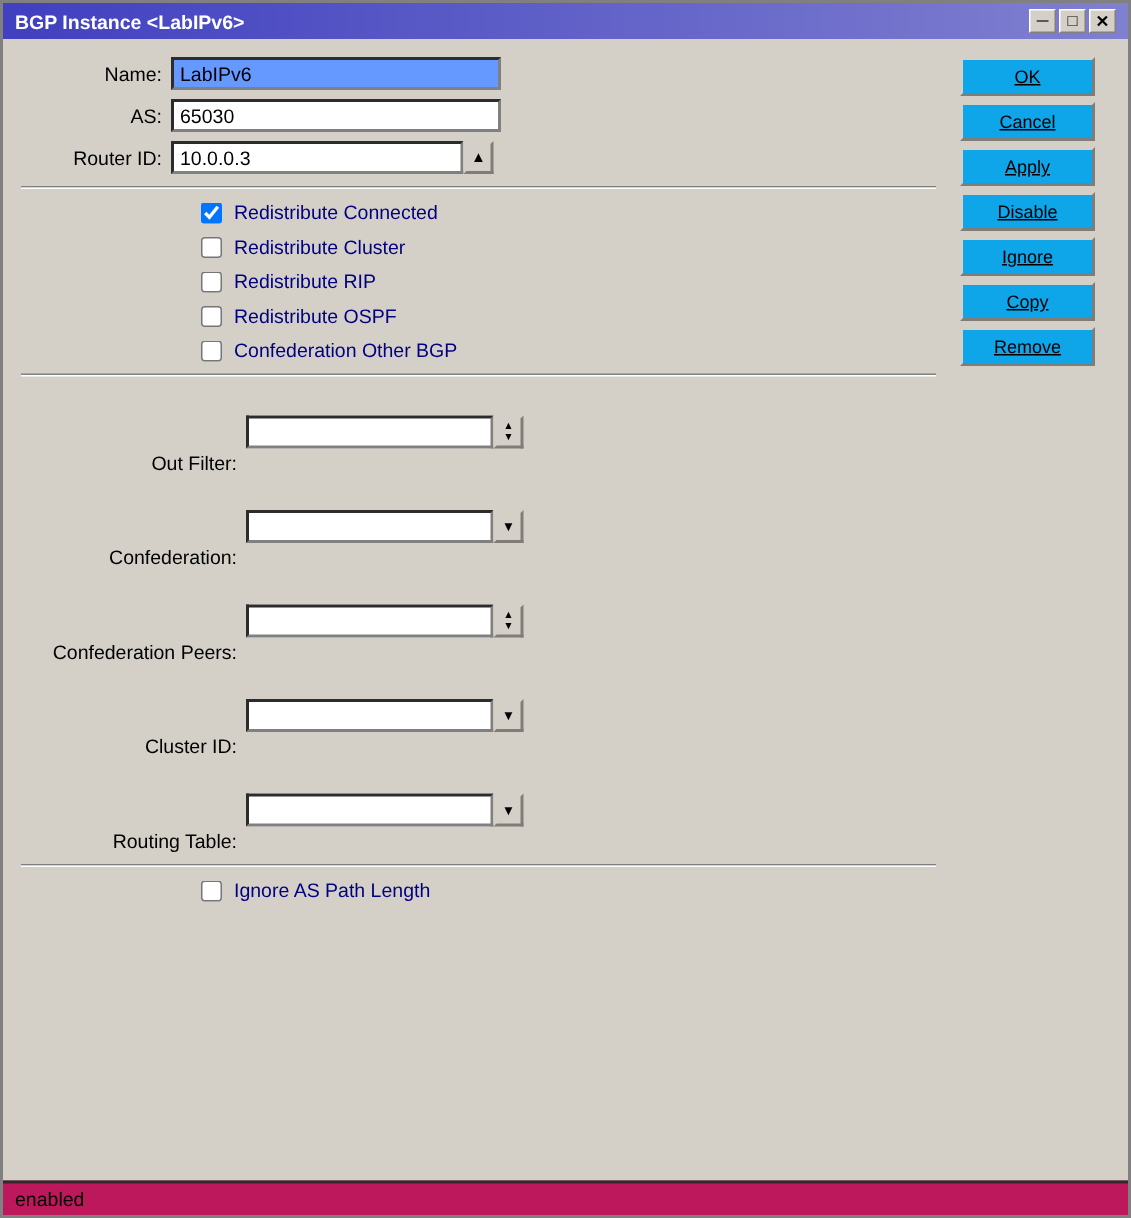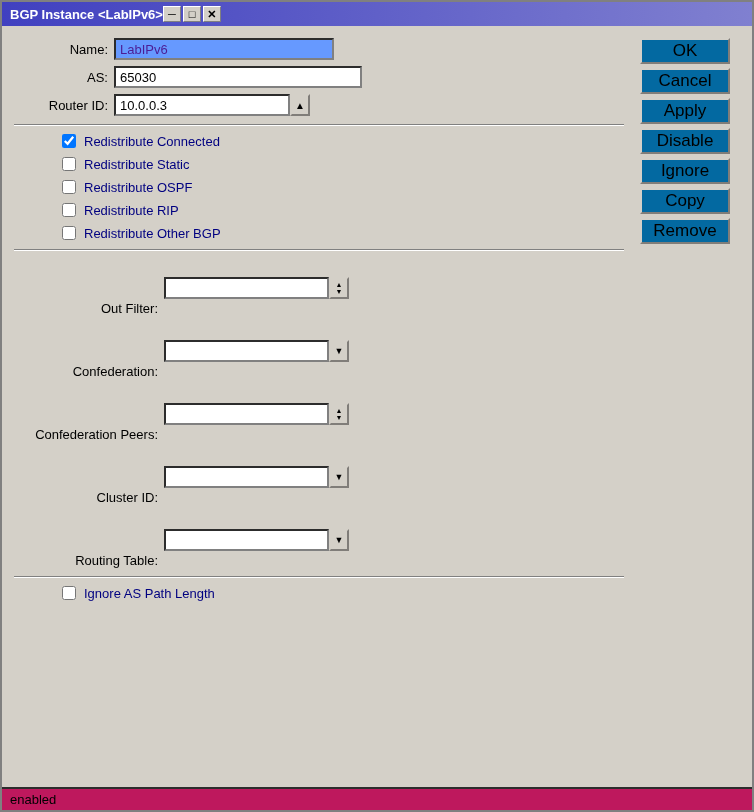--- a/index.html
+++ b/index.html
@@ -13,20 +13,21 @@
       display: flex;
       flex-direction: column;
     }
     
     .title-bar {
       background: linear-gradient(to right, #4040c0, #8080d0);
       color: white;
       padding: 4px 8px;
       display: flex;
       align-items: center;
+      justify-content: space-between;
       font-size: 13px;
       font-weight: bold;
       user-select: none;
     }
     
     .title-bar-buttons {
       display: flex;
       gap: 2px;
     }
     
@@ -81,35 +82,35 @@
       background: white;
       height: 22px;
       padding: 0 4px;
       font-size: 13px;
       font-family: Arial, sans-serif;
     }
     
     .name-input {
       width: 220px;
       background: #6699ff;
-      color: #4c1d95;
+      color: #000000;
     }
     
     .as-input {
-      width: 248px;
+      width: 220px;
     }
     
     .router-id-row {
       display: flex;
       align-items: center;
       gap: 0;
     }
     
     .router-id-input {
-      width: 176px;
+      width: 195px;
     }
     
     .spinner-btn {
       width: 20px;
       height: 22px;
       background: #d4d0c8;
       border: 2px outset #d4d0c8;
       display: flex;
       align-items: center;
       justify-content: center;
@@ -119,23 +120,23 @@
     
     .separator {
       border: none;
       border-top: 1px solid #808080;
       border-bottom: 1px solid #fff;
       margin: 8px 0;
     }
     
     .checkbox-row {
       display: flex;
-      align-items: flex-start;
+      align-items: center;
       margin-bottom: 8px;
-      margin-left: 48px;
+      margin-left: 120px;
     }
     
     .checkbox-row input[type="checkbox"] {
       margin-right: 8px;
       width: 14px;
       height: 14px;
     }
     
     .checkbox-row label {
       font-size: 13px;
@@ -182,28 +183,29 @@
       display: flex;
       align-items: center;
       justify-content: center;
       cursor: pointer;
       font-size: 9px;
     }
     
     .action-btn {
       width: 90px;
       height: 26px;
-      background: #0369a1;
+      background: #0ea5e9;
       border: 2px outset #d4d0c8;
       cursor: pointer;
-      font-size: 17px;
+      font-size: 12px;
       font-family: Arial, sans-serif;
       display: flex;
       align-items: center;
       justify-content: center;
+      text-decoration: underline;
     }
     
     .status-bar {
       background: #be185d;
       border-top: 2px inset #808080;
       padding: 3px 8px;
       font-size: 13px;
       margin-top: auto;
     }
     
@@ -259,36 +261,36 @@
 
       <hr class="separator">
 
       <div class="checkbox-row">
         <input type="checkbox" id="cb1" checked="" style="">
         <label for="cb1">Redistribute Connected</label>
       </div>
 
       <div class="checkbox-row">
         <input type="checkbox" id="cb2" style="">
-        <label for="cb2">Redistribute Static</label>
+        <label for="cb2">Redistribute Cluster</label>
+      </div>
+
+      <div class="checkbox-row">
+        <input type="checkbox" id="cb3" style="">
+        <label for="cb3">Redistribute RIP</label>
       </div>
 
       <div class="checkbox-row">
         <input type="checkbox" id="cb4" style="">
         <label for="cb4">Redistribute OSPF</label>
       </div>
 
       <div class="checkbox-row">
-        <input type="checkbox" id="cb3" style="">
-        <label for="cb3">Redistribute RIP</label>
-      </div>
-
-      <div class="checkbox-row">
         <input type="checkbox" id="cb5" style="">
-        <label for="cb5">Redistribute Other BGP</label>
+        <label for="cb5">Confederation Other BGP</label>
       </div>
 
       <hr class="separator">
 
       <div class="filter-section">
 
         <div class="filter-row">
           <span class="filter-label">Out Filter:</span>
           <div class="filter-input-container">
             <input type="text" class="filter-input" value="" style="">

